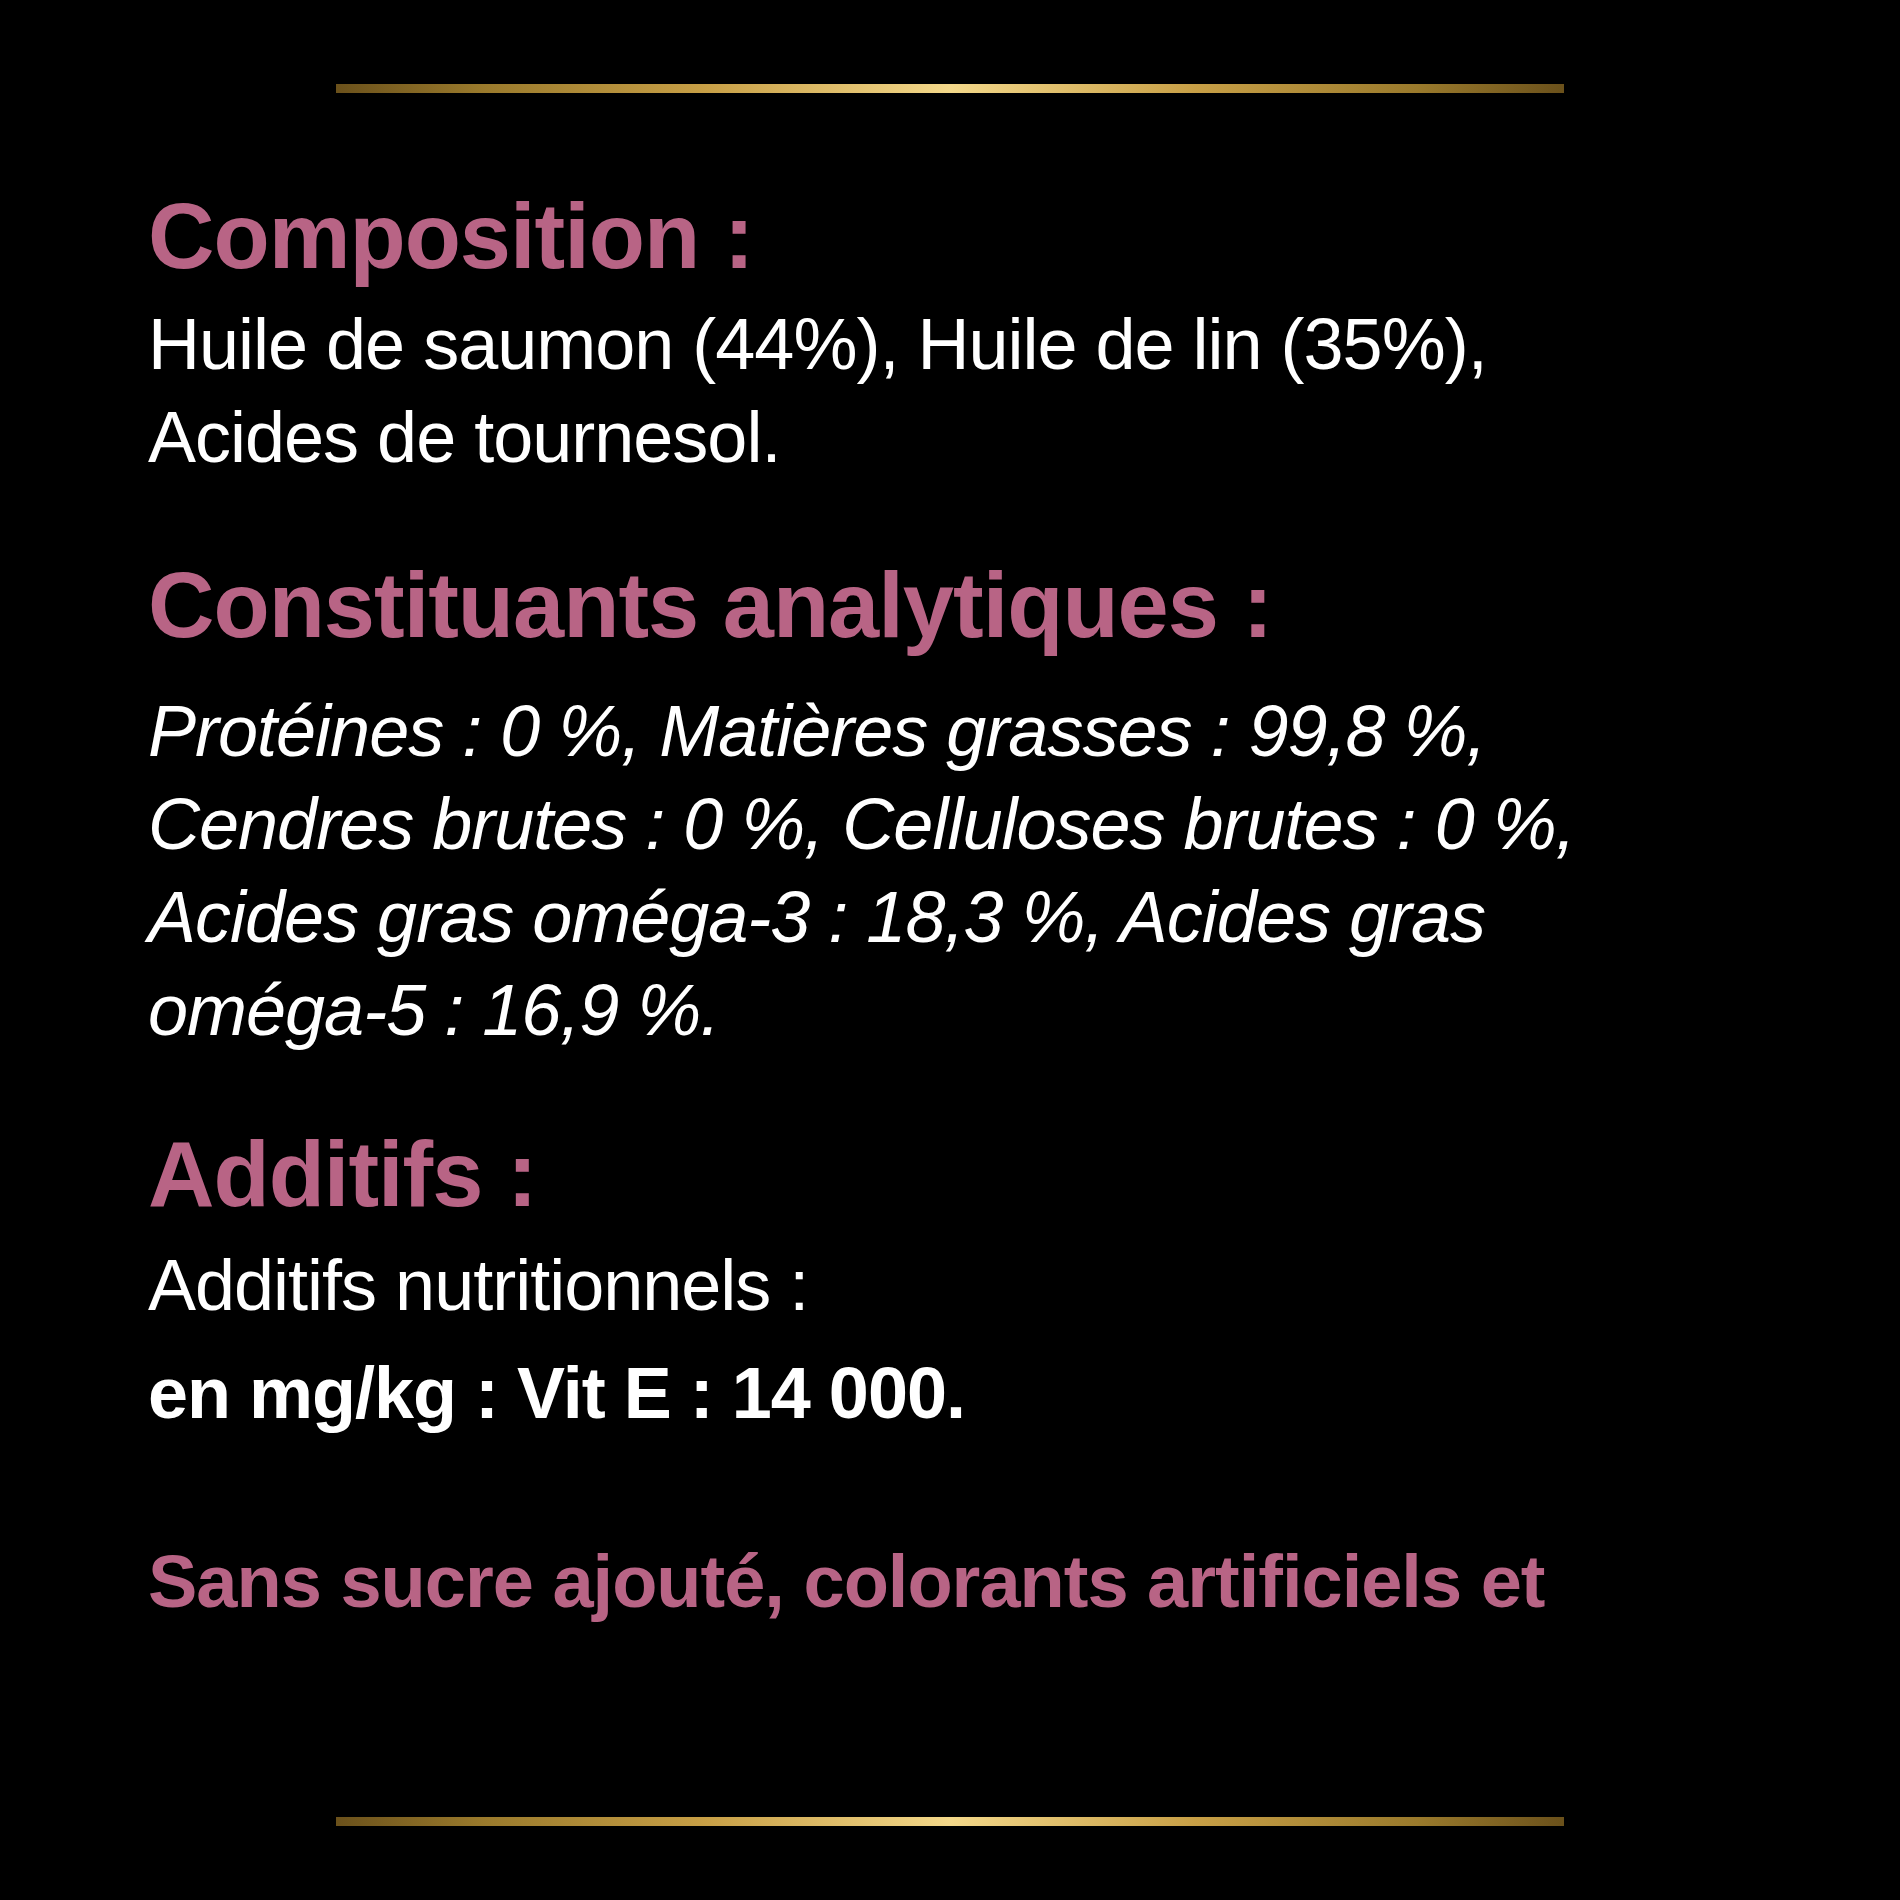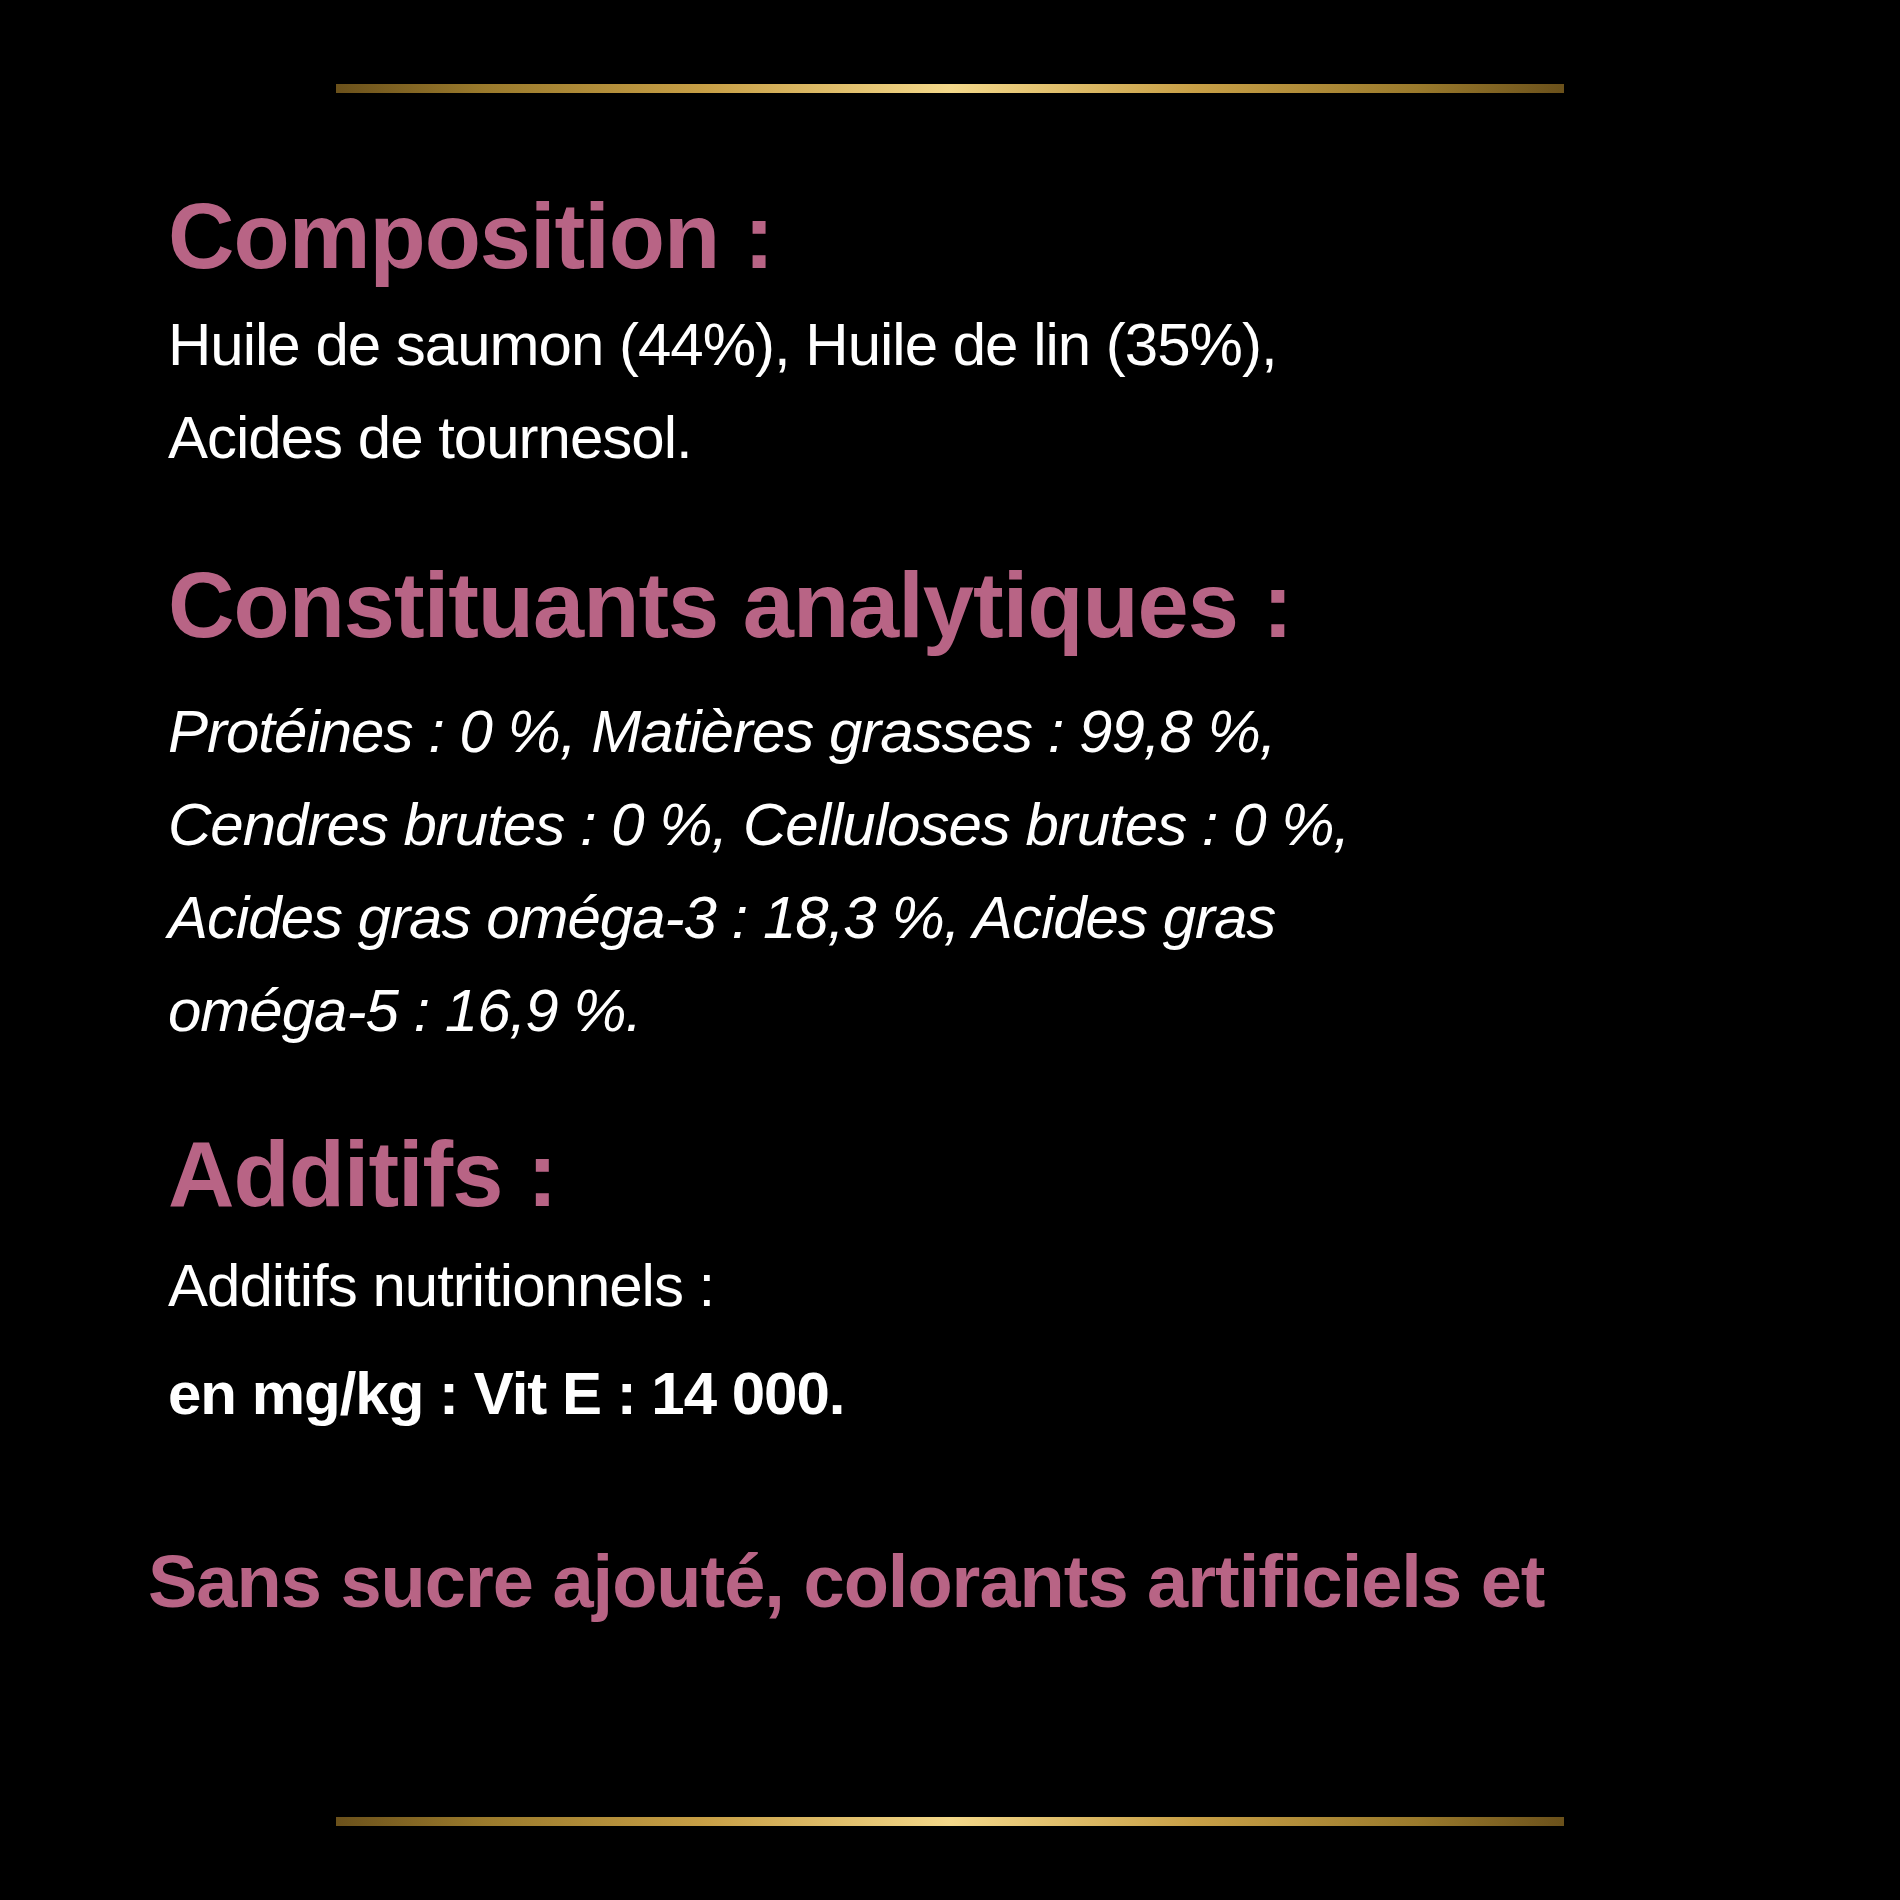--- a/index.html
+++ b/index.html
@@ -27,34 +27,34 @@
       var(--gold-light, #f3d88a) 50%,
       var(--gold-mid, #c79f46) 70%,
       #9a7a2c 88%,
       var(--gold-dark, #6b511b) 100%);
   }
   .rule-top { top: 84px; }
   .rule-bottom { top: 1817px; }
 
   .sec {
     position: absolute;
-    left: 168px;
+    left: 148px;
     right: 30px;
   }
   .heading {
     margin: 0;
     font-size: 92px;
     line-height: 100px;
     font-weight: 700;
     letter-spacing: -1px;
     color: var(--accent, #b86485);
     white-space: nowrap;
   }
   .bodytext {
-    font-size: 60px;
+    font-size: 72px;
     line-height: 93px;
     letter-spacing: -1px;
     color: var(--body-text, #ffffff);
   }
   .line { white-space: nowrap; }
 
   #sec-composition { top: 186px; }
   #sec-composition .bodytext { margin-top: 12px; }
 
   #sec-constituants { top: 555px; }

